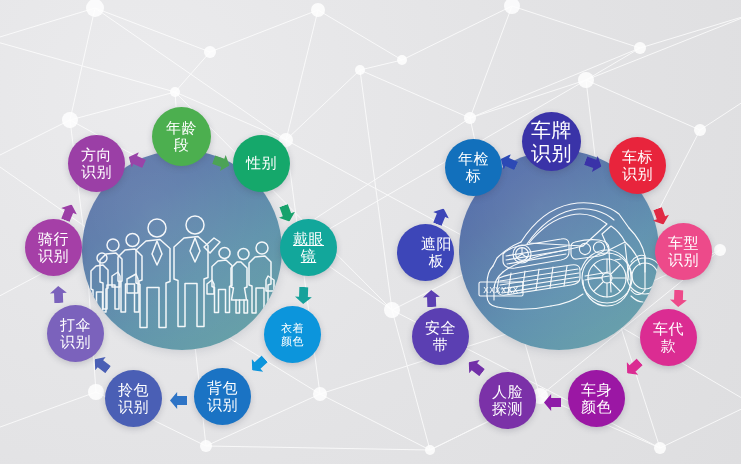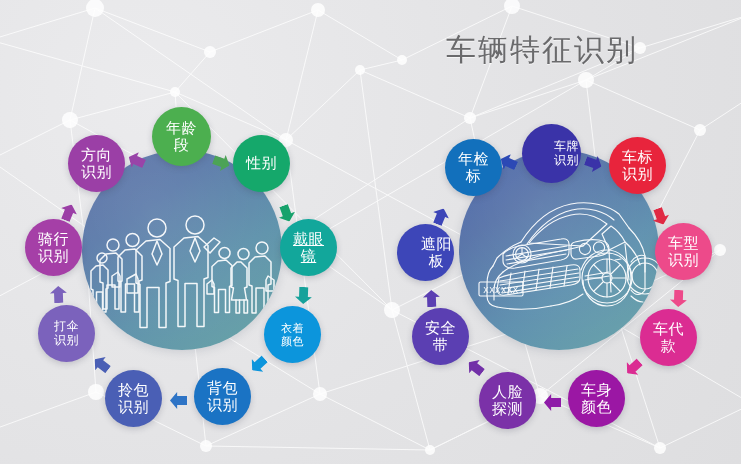--- a/index.html
+++ b/index.html
@@ -129,21 +129,20 @@
       <circle cx="720" cy="250" r="6"></circle>
       <circle cx="96" cy="392" r="8"></circle>
       <circle cx="206" cy="446" r="6"></circle>
       <circle cx="320" cy="394" r="7"></circle>
       <circle cx="430" cy="450" r="5"></circle>
       <circle cx="540" cy="396" r="8"></circle>
       <circle cx="660" cy="448" r="6"></circle>
     </g>
   </svg>
 
-  <div class="title" id="title-right">车辆特征识别</div>
 
   <div class="diagram" id="diagram-left">
 
     <div class="hub hub-people">
       <svg viewBox="0 0 200 200">
         <defs>
           <radialGradient id="pglow" cx="35%" cy="30%" r="80%">
             <stop offset="0%" stop-color="#ffffff" stop-opacity=".10"></stop>
             <stop offset="100%" stop-color="#ffffff" stop-opacity="0"></stop>
           </radialGradient>
@@ -207,21 +206,21 @@
             <span>背包</span>
             <span>识别</span>
           </div>
         </div>
         <div class="badge" title="拎包识别" style="left: 108px; top: 278px; width: 57px; height: 57px; background: rgb(74, 95, 181); font-size: 15px;">
           <div>
             <span>拎包</span>
             <span>识别</span>
           </div>
         </div>
-        <div class="badge" title="打伞识别" style="left: 41px; top: 213px; width: 57px; height: 57px; background: rgb(123, 98, 188); font-size: 12px;">
+        <div class="badge" title="打伞识别" style="left: 50px; top: 213px; width: 57px; height: 57px; background: rgb(123, 98, 188); font-size: 15px;">
           <div>
             <span>打伞</span>
             <span>识别</span>
           </div>
         </div>
         <div class="badge" title="骑行识别" style="left: 28px; top: 127px; width: 57px; height: 57px; background: rgb(165, 63, 167); font-size: 15px;">
           <div>
             <span>骑行</span>
             <span>识别</span>
           </div>
@@ -311,21 +310,21 @@
           <path d="M92 156 C106 154 116 150 124 144"></path>
           <path d="M172 146 C176 150 180 152 184 152"></path>
 
           <path d="M150 100 L152 142 M166 94 L170 130"></path>
           <path d="M156 110 L162 109"></path>
         </g>
       </svg>
     </div>
 
     <div>
-        <div class="badge" title="车牌识别" style="left: 148px; top: 32px; width: 59px; height: 59px; background: rgb(58, 51, 168); font-size: 12px; justify-content: flex-end;">
+        <div class="badge" title="车牌识别" style="left: 148px; top: 20px; width: 59px; height: 59px; background: rgb(58, 51, 168); font-size: 20px;">
           <div>
             <span>车牌</span>
             <span>识别</span>
           </div>
         </div>
         <div class="badge" title="车标识别" style="left: 235px; top: 45px; width: 57px; height: 57px; background: rgb(232, 36, 60); font-size: 15px;">
           <div>
             <span>车标</span>
             <span>识别</span>
           </div>

